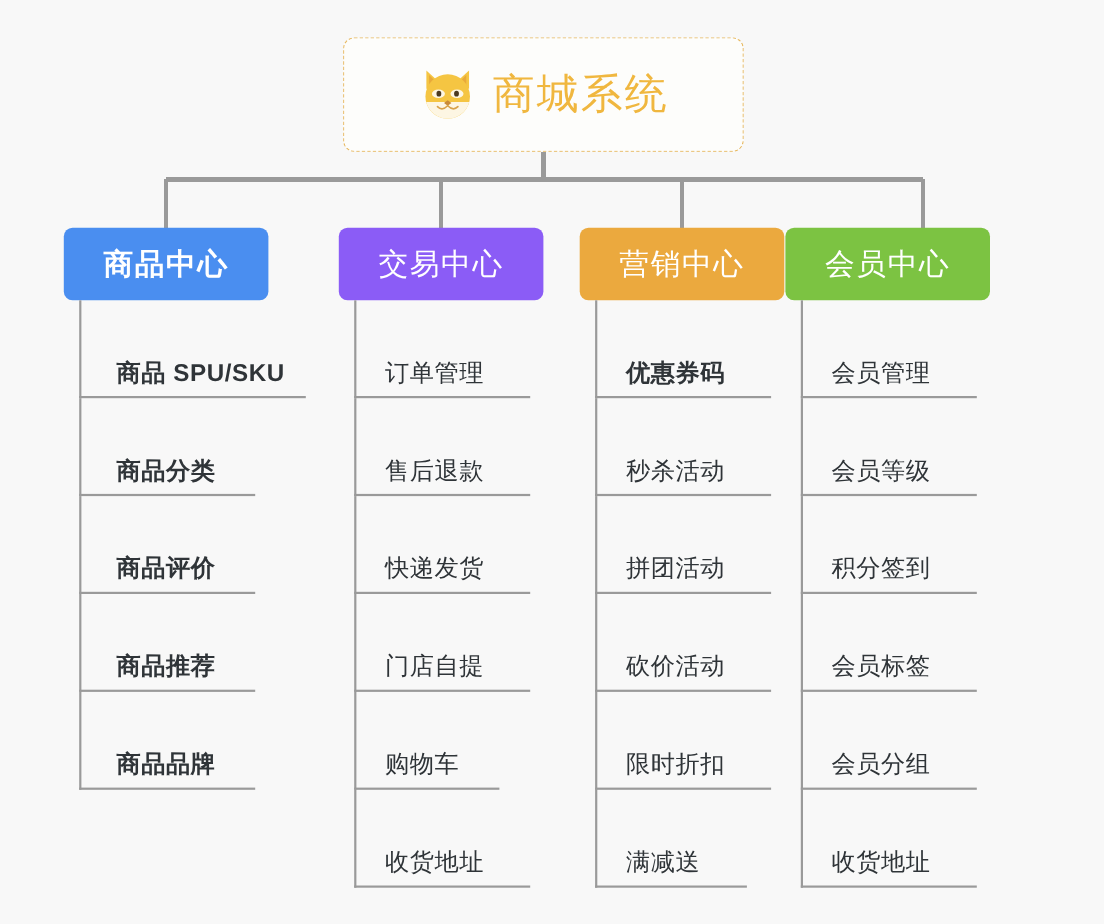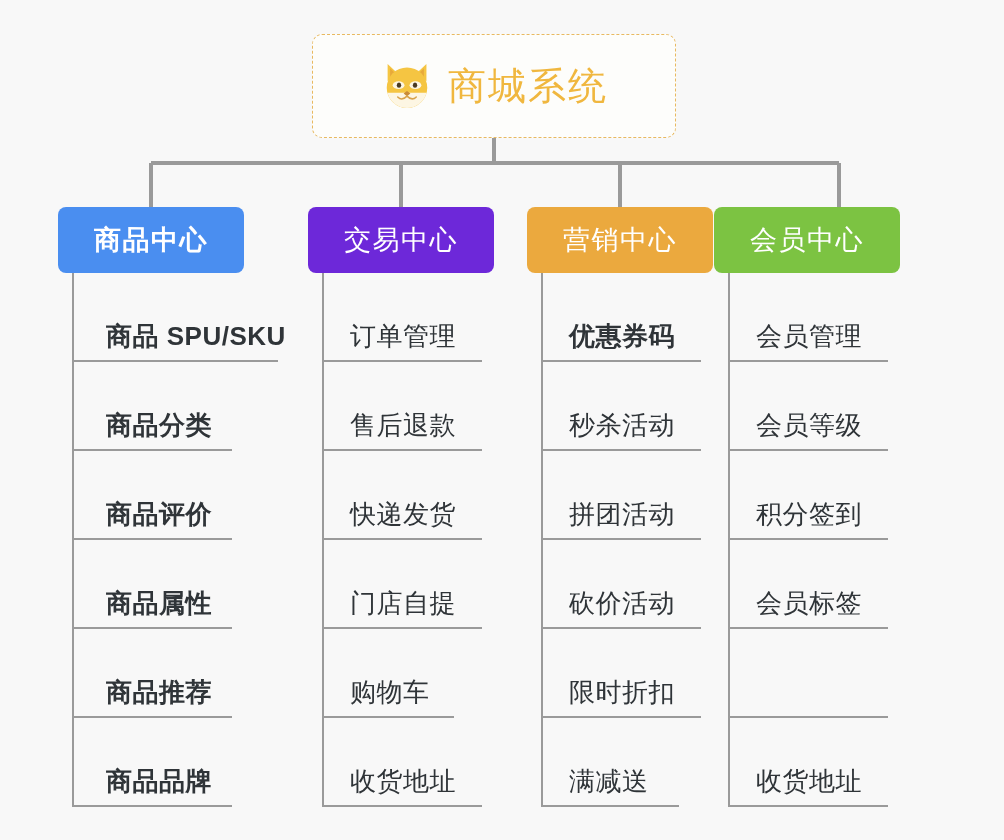--- a/index.html
+++ b/index.html
@@ -102,21 +102,21 @@
     position: absolute;
     left: 0;
     bottom: 0;
     height: 2px;
     background: #9a9a9a;
   }
   .leaf-label {
     position: relative;
     padding-left: 34px;
     padding-bottom: 8px;
-    font-size: 26px;
+    font-size: 22px;
     color: #2f3438;
     white-space: nowrap;
     letter-spacing: 0.5px;
   }
 </style>
 </head>
 <body>
 
 <div id="canvas">
 
@@ -170,37 +170,32 @@
         <span class="leaf-label" style="padding-left:48px;">商品分类</span>
       </div>
       <div class="leaf-item">
         <span class="leaf-spine" style="left:14px;"></span>
         <span class="leaf-underline" style="left:14px; width:160px;"></span>
         <span class="leaf-label" style="padding-left:48px;">商品评价</span>
       </div>
       <div class="leaf-item">
         <span class="leaf-spine" style="left:14px;"></span>
         <span class="leaf-underline" style="left:14px; width:160px;"></span>
-        <span class="leaf-label" style="padding-left:48px;">商品属性</span>
-      </div>
-      <div class="leaf-item">
-        <span class="leaf-spine" style="left:14px;"></span>
-        <span class="leaf-underline" style="left:14px; width:160px;"></span>
         <span class="leaf-label" style="padding-left:48px;">商品推荐</span>
       </div>
       <div class="leaf-item">
         <span class="leaf-spine" style="left:14px;"></span>
         <span class="leaf-underline" style="left:14px; width:160px;"></span>
         <span class="leaf-label" style="padding-left:48px;">商品品牌</span>
       </div>
     </div>
   </div>
 
   <div class="column" style="left:308px; width:186px;">
-    <div class="cat-box" style="background:#6d28d9; width:186px;">
+    <div class="cat-box" style="background:#8b5cf6; width:186px;">
       <span>交易中心</span>
     </div>
     <div class="leaf-list">
       <div class="leaf-item">
         <span class="leaf-spine" style="left:14px;"></span>
         <span class="leaf-underline" style="left:14px; width:160px;"></span>
         <span class="leaf-label" style="padding-left:42px;">订单管理</span>
       </div>
       <div class="leaf-item">
         <span class="leaf-spine" style="left:14px;"></span>
@@ -289,20 +284,21 @@
         <span class="leaf-label" style="padding-left:42px;">积分签到</span>
       </div>
       <div class="leaf-item">
         <span class="leaf-spine" style="left:14px;"></span>
         <span class="leaf-underline" style="left:14px; width:160px;"></span>
         <span class="leaf-label" style="padding-left:42px;">会员标签</span>
       </div>
       <div class="leaf-item">
         <span class="leaf-spine" style="left:14px;"></span>
         <span class="leaf-underline" style="left:14px; width:160px;"></span>
+        <span class="leaf-label" style="padding-left:42px;">会员分组</span>
       </div>
       <div class="leaf-item">
         <span class="leaf-spine" style="left:14px;"></span>
         <span class="leaf-underline" style="left:14px; width:160px;"></span>
         <span class="leaf-label" style="padding-left:42px;">收货地址</span>
       </div>
     </div>
   </div>
 
 </div>

